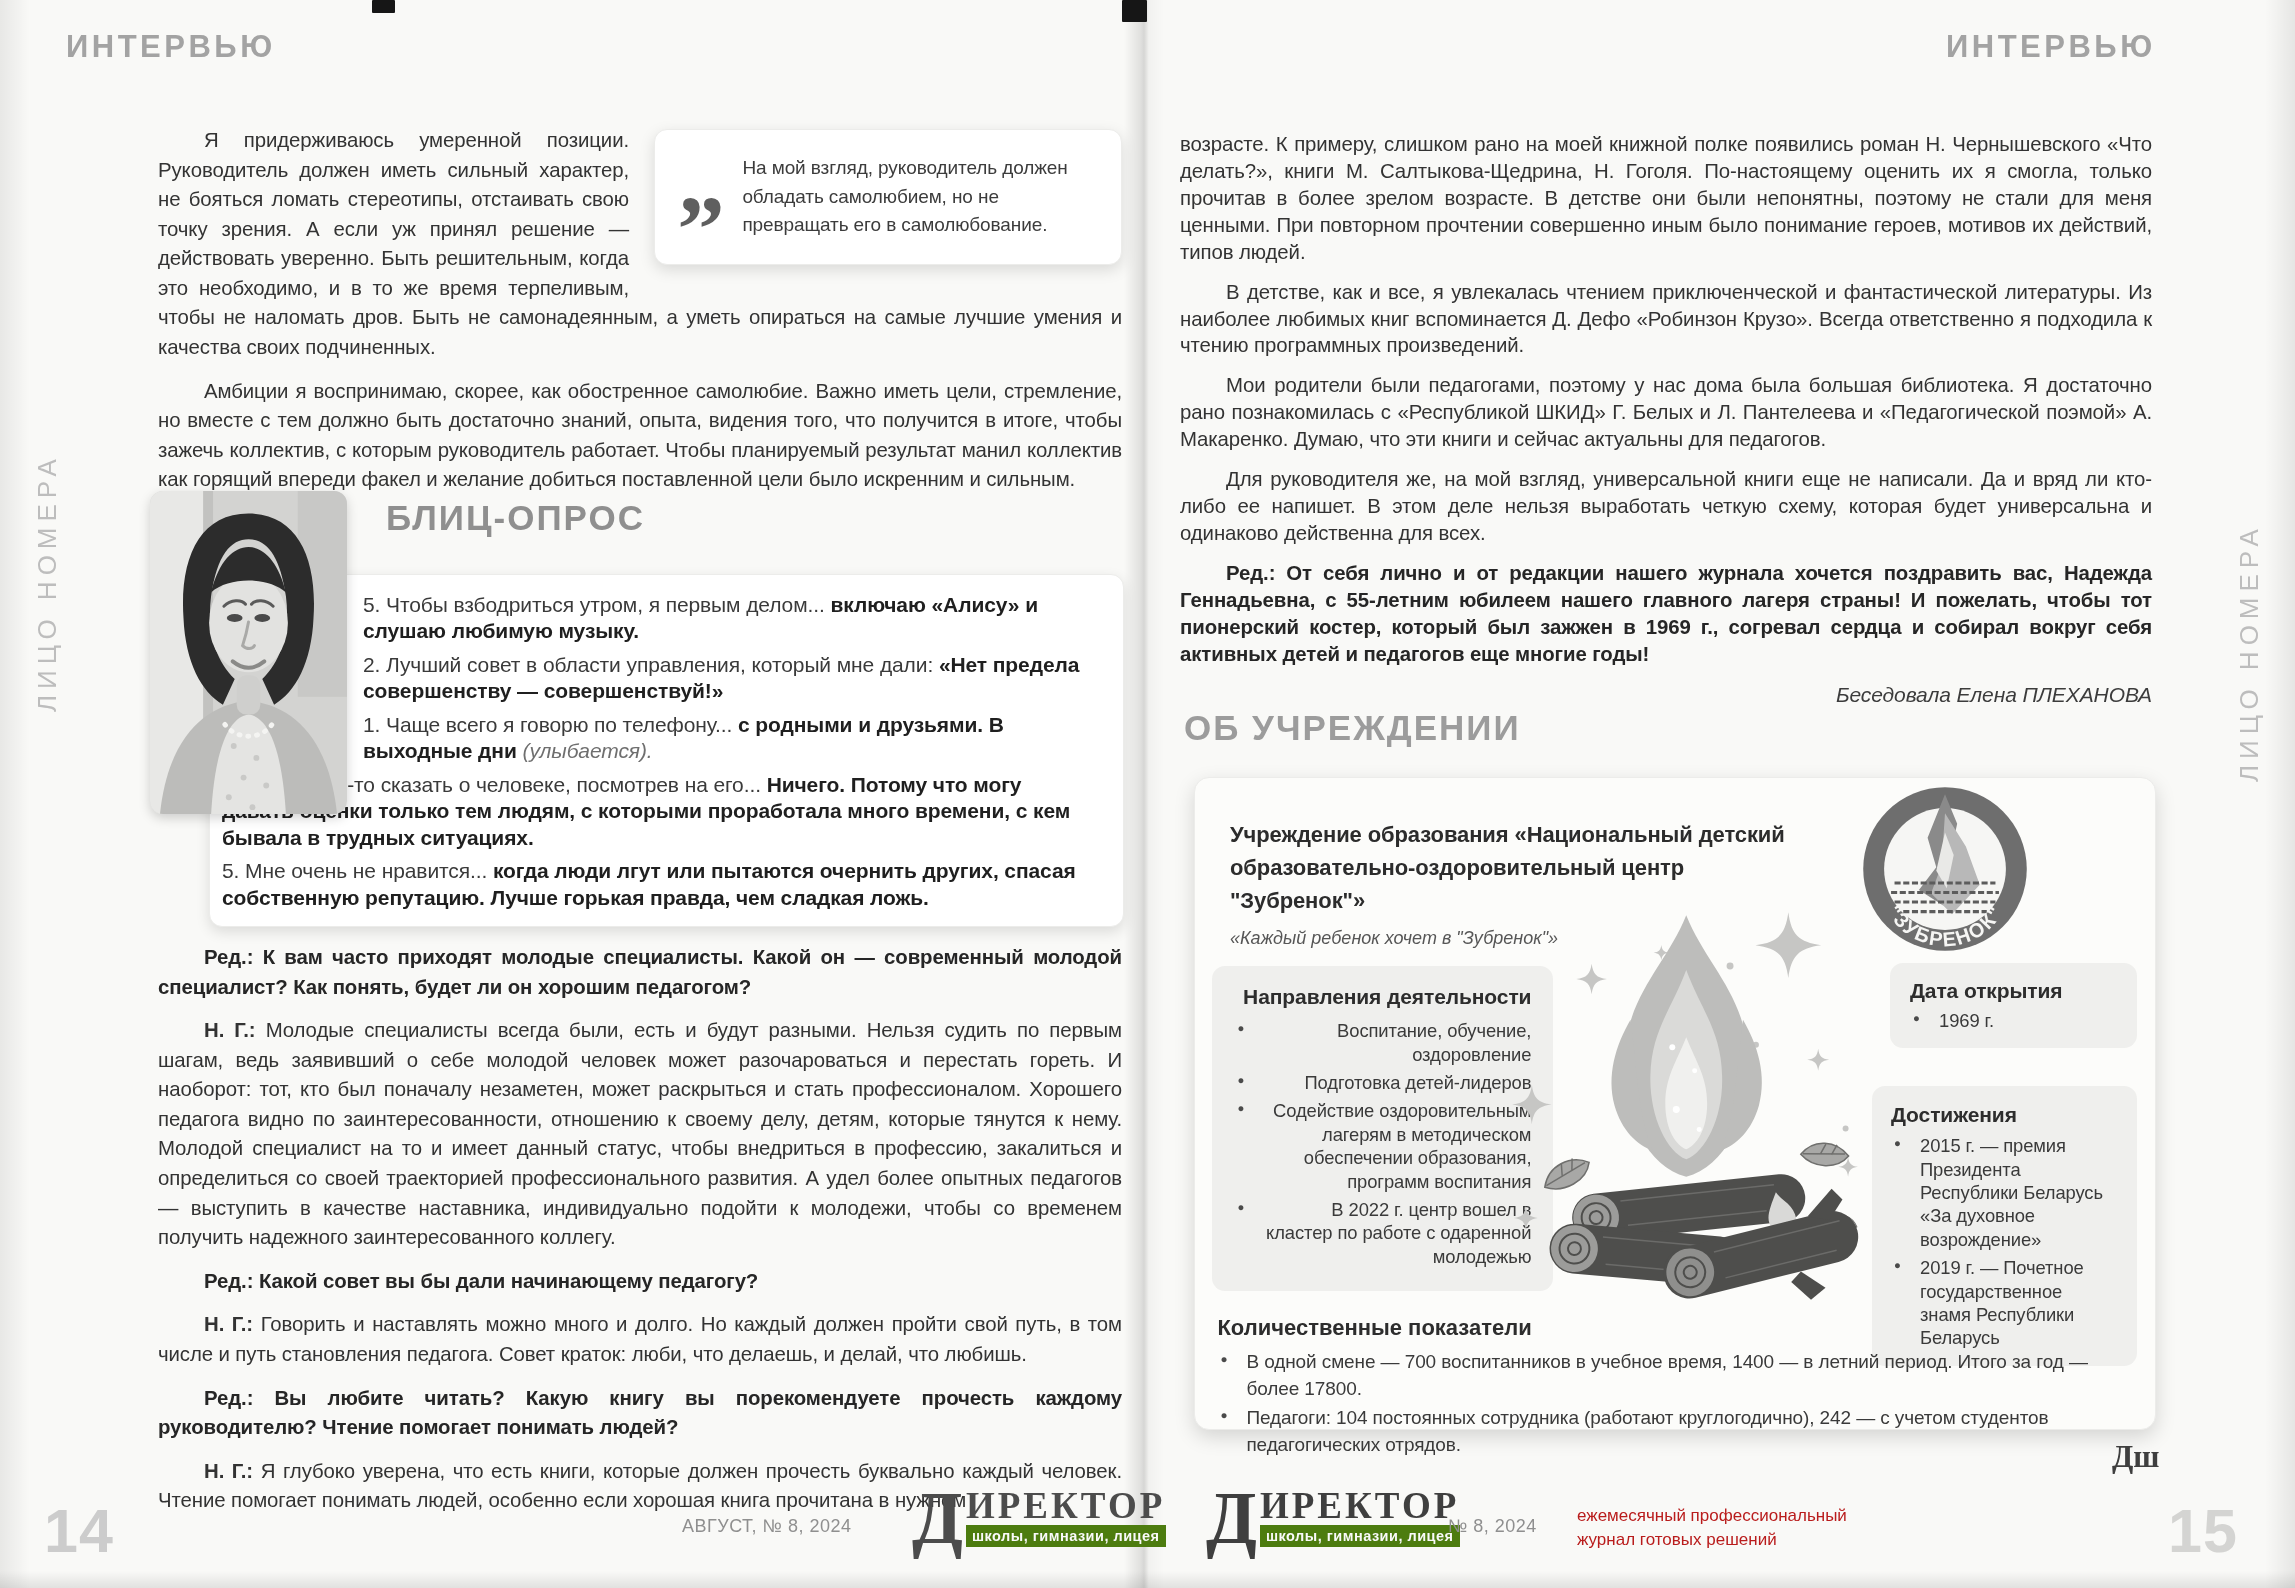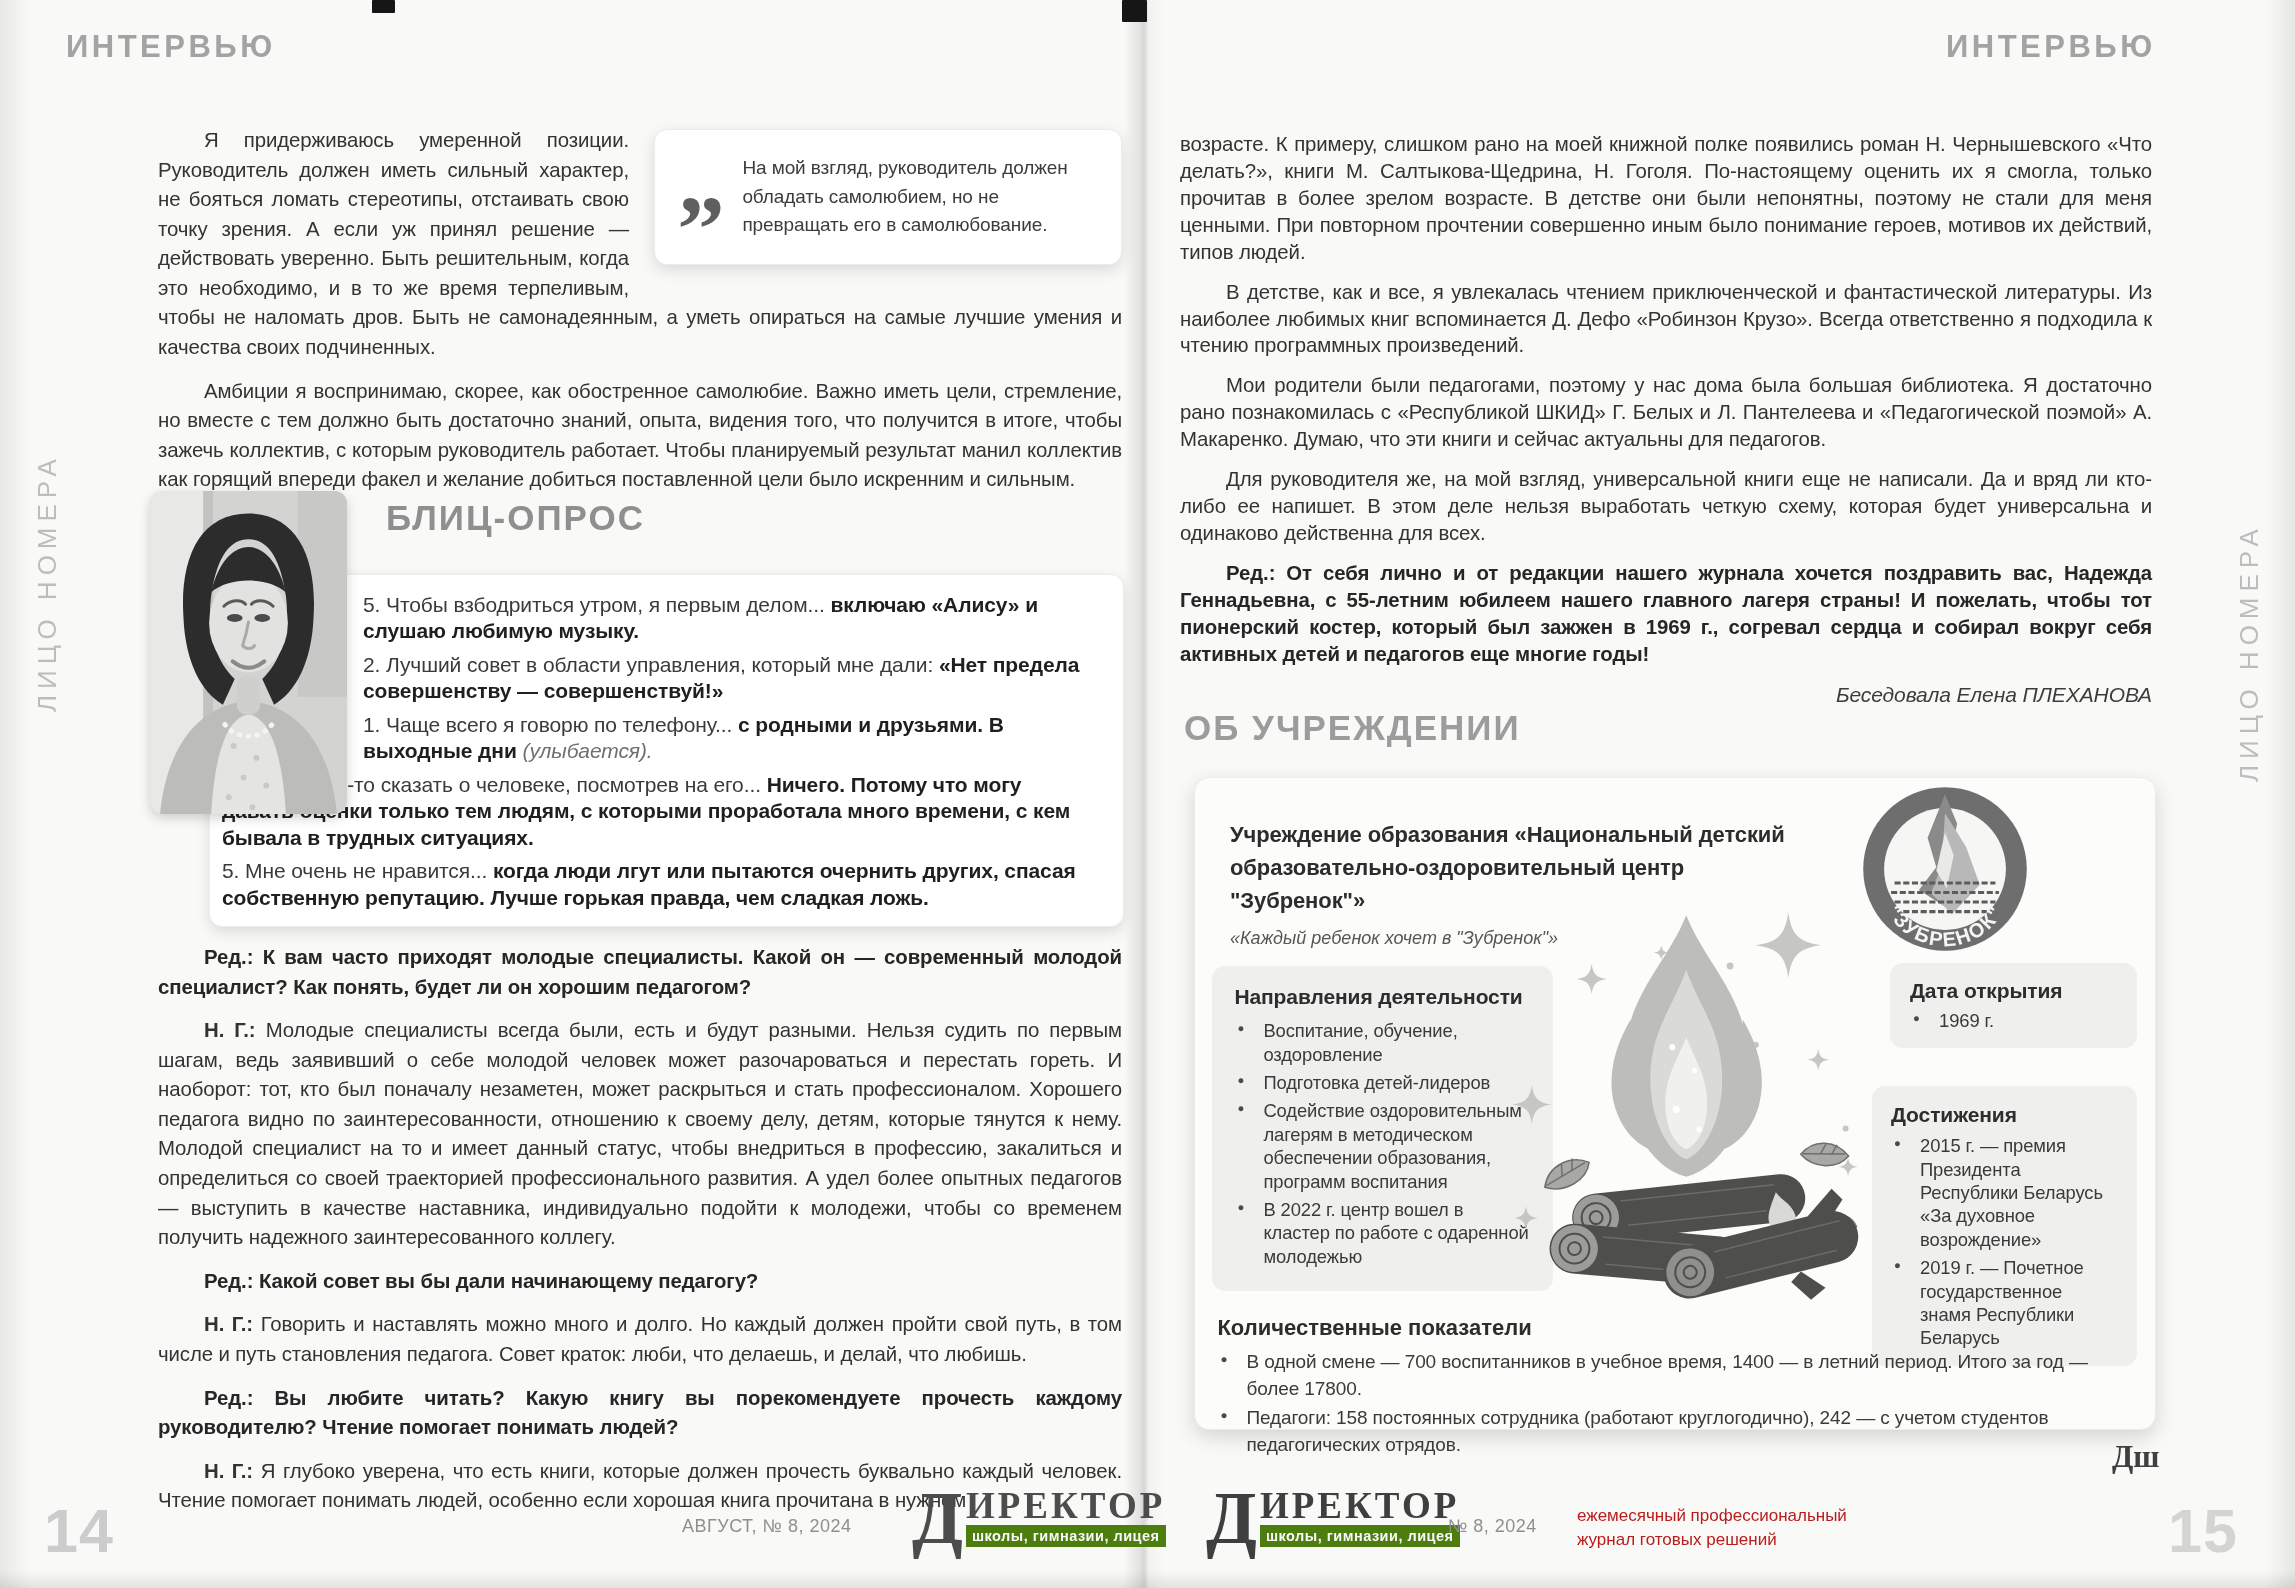--- a/index.html
+++ b/index.html
@@ -176,21 +176,21 @@
       <polygon points="100,14 80,64 90,98 70,124 98,142 118,108 106,84 114,48" fill="#8a8a8a"></polygon>
       <polygon points="100,36 124,74 140,118 108,152 84,128 96,96" fill="#b8b8b8"></polygon>
       <polygon points="100,58 110,84 102,122 90,102" fill="#e9e9e7"></polygon>
       <path d="M42,116 H158 M38,127 H162 M42,138 H158 M52,149 H148" stroke="#5c5c5c" stroke-width="3.5" stroke-dasharray="7 3" fill="none"></path>
       <path id="arcpath" d="M 26,130 A 76,76 0 0 0 174,130" fill="none"></path>
       <text font-size="23" font-weight="bold" fill="#f6f6f4" letter-spacing="2" font-family="Liberation Sans, sans-serif">
         <textPath href="#arcpath" startOffset="50%" text-anchor="middle">"ЗУБРЕНОК"</textPath>
       </text>
     </svg>
 
-    <div class="abs infobox" style="left:17.4px; top:188px; width:341px;">
+    <div class="abs infobox" style="left:17.4px; top:188px; width:341px;text-align:right;">
       <h3>Направления деятельности</h3>
       <div class="bitem"><span>Воспитание, обучение, оздоровление</span></div>
       <div class="bitem"><span>Подготовка детей-лидеров</span></div>
       <div class="bitem"><span>Содействие оздоровительным лагерям в методическом обеспечении образования, программ воспитания</span></div>
       <div class="bitem"><span>В 2022 г. центр вошел в кластер по работе с одаренной молодежью</span></div>
     </div>
 
     <svg class="abs" style="left:302px; top:117px;" width="371" height="429" viewBox="0 0 745 860">
       <g fill="#c6c6c4">
         <path transform="translate(585,100) scale(1.5)" d="M0,-44 C4,-14 14,-4 44,0 C14,4 4,14 0,44 C-4,14 -14,4 -44,0 C-14,-4 -4,-14 0,-44 Z"></path>
@@ -269,21 +269,21 @@
 
     <div class="abs infobox" style="left:677px; top:308px; width:265px; padding:16px 19px;">
       <h3 style="margin-bottom:6px;">Достижения</h3>
       <div class="bitem"><span>2015 г. — премия Президента Республики Беларусь «За духовное возрождение»</span></div>
       <div class="bitem" style="margin-bottom:0;"><span>2019 г. — Почетное государственное знамя Республики Беларусь</span></div>
     </div>
 
     <div class="abs indicators" style="left:22.4px; top:537px; width:917px;">
       <h3>Количественные показатели</h3>
       <div class="bitem"><span>В одной смене — 700 воспитанников в учебное время, 1400 — в летний период. Итого за год — более 17800.</span></div>
-      <div class="bitem"><span>Педагоги: 158 постоянных сотрудника (работают круглогодично), 242 — с учетом студентов педагогических отрядов.</span></div>
+      <div class="bitem"><span>Педагоги: 104 постоянных сотрудника (работают круглогодично), 242 — с учетом студентов педагогических отрядов.</span></div>
     </div>
   </div>
 
   <div class="abs sig-mark" style="left:2112px; top:1439px;">Дш</div>
 
   <div class="abs logo" style="left:1206px; top:1488px; color:#3f3f3f;">
     <span class="logo-d">Д</span>
     <span class="logo-right">
       <span class="logo-word">ИРЕКТОР</span>
       <span class="logo-bar">школы, гимназии, лицея</span>

